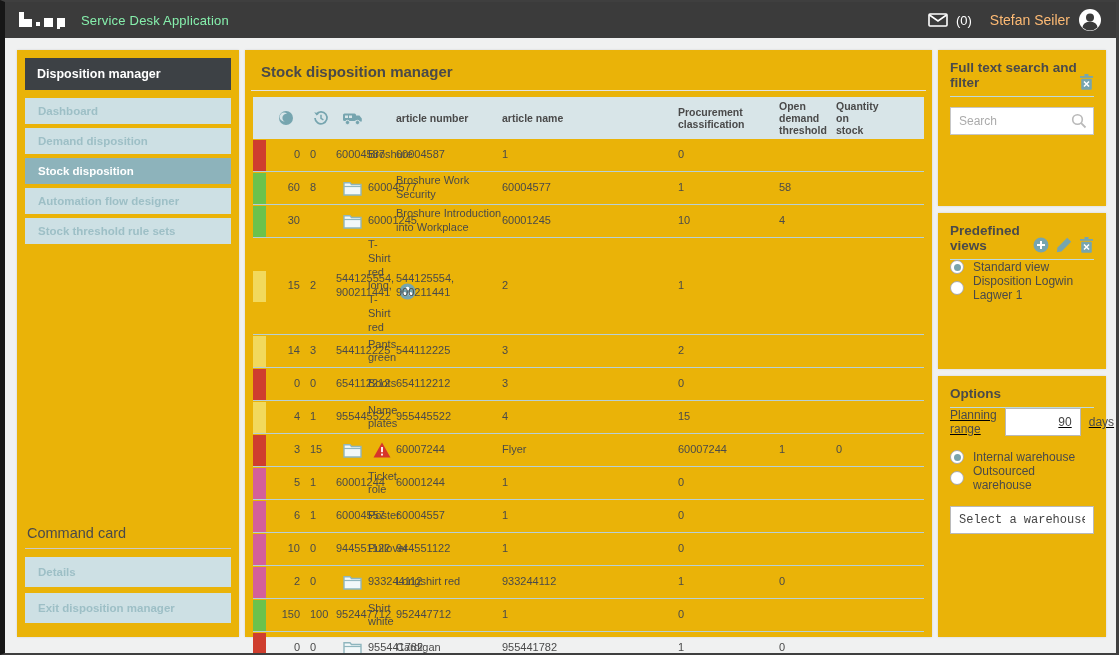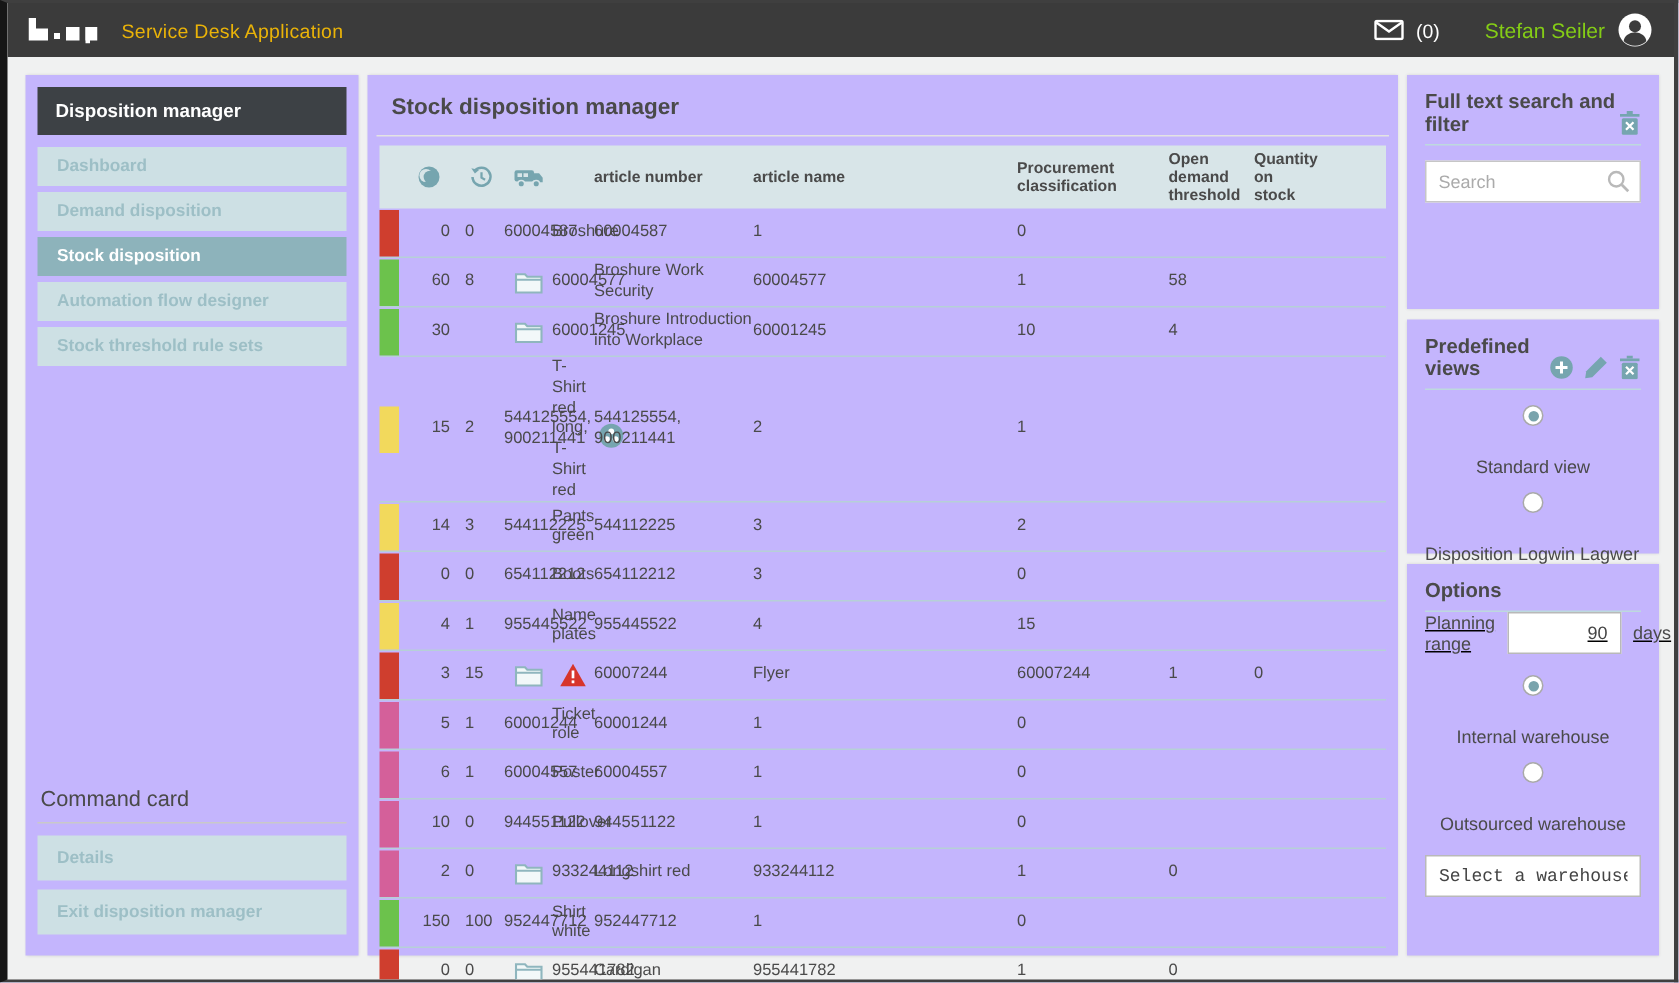--- a/index.html
+++ b/index.html
@@ -14,29 +14,29 @@
     border-top:2px solid #3f3f3f; border-right:3px solid #3f3f3f;
     border-bottom:2px solid #3f3f3f; border-left:5px solid #161616;
     display:flex; flex-direction:column; overflow:hidden;
   }
   
   .titlebar {
     height:36px; background:#3b3b3b; color:#fff;
     display:flex; align-items:center; padding:0 14px; flex:0 0 auto;
   }
   .logo { display:flex; align-items:flex-end; margin-right:16px; }
-  .app-title { font-size:13px; color:#eab308; letter-spacing:.2px; }
+  .app-title { font-size:13px; color:#86efac; letter-spacing:.2px; }
   .titlebar-right { margin-left:auto; display:flex; align-items:center; gap:8px; }
   .mail-count { font-size:13px; color:#fff; }
-  .user-name { font-size:14px; color:#84cc16; margin-left:22px; }
+  .user-name { font-size:14px; color:#fdba74; margin-left:10px; }
   
   .content {
     flex:1; display:flex; gap:6px; padding:12px 10px 16px 12px; overflow:hidden;
   }
-  .card { background:#c4b5fd; box-shadow:0 0 2px rgba(0,0,0,.12);justify-content:space-between; }
+  .card { background:#eab308; box-shadow:0 0 2px rgba(0,0,0,.12);justify-content:space-between; }
   
   .sidebar { width:222px; flex:0 0 auto; display:flex; flex-direction:column; padding:8px; }
   .sidebar-header {
     background:#3d4145; color:#fff; font-weight:bold; font-size:12.5px;
     padding:9px 12px; margin-bottom:8px;
   }
   .nav-item {
     background:#cde0e4; color:#9dbfc6; font-weight:bold; font-size:11.5px;
     padding:7px 13px; margin-bottom:4px; cursor:pointer;
   }
@@ -83,21 +83,21 @@
   .panel-title { font-size:13.5px; font-weight:bold; color:#4a4a4a; }
   .panel-icons { display:flex; gap:7px; align-items:center; }
   .icon-btn { cursor:pointer; display:flex; }
   .search-box { position:relative; margin-top:10px; }
   .search-input {
     width:100%; height:28px; border:1px solid #c6c6c6; padding:0 28px 0 8px;
     font-size:12px; color:#444; font-family:inherit;
   }
   .search-input::placeholder { color:#ababab; }
   .search-glass { position:absolute; right:7px; top:6px; }
-  .radio-row { display:flex; align-items:center; gap:20px; margin-top:10px; cursor:pointer;flex-direction:column; }
+  .radio-row { display:flex; align-items:center; gap:9px; cursor:pointer; }
   .radio {
     width:14px; height:14px; border-radius:50%; border:1px solid #a9a9a9; background:#fff;
     display:flex; align-items:center; justify-content:center; flex:0 0 auto;
   }
   .radio.sel::after { content:""; width:7px; height:7px; border-radius:50%; background:#7aa4ac; }
   .radio-label { font-size:12px; color:#4a4a4a; }
   .planning-row { display:flex; align-items:center; gap:8px; margin-top:0;text-decoration:underline; }
   .planning-label, .planning-unit { font-size:12px; color:#4a4a4a; }
   .planning-input {
     width:76px; height:28px; border:1px solid #b9b9b9; text-align:right; padding:0 8px;

